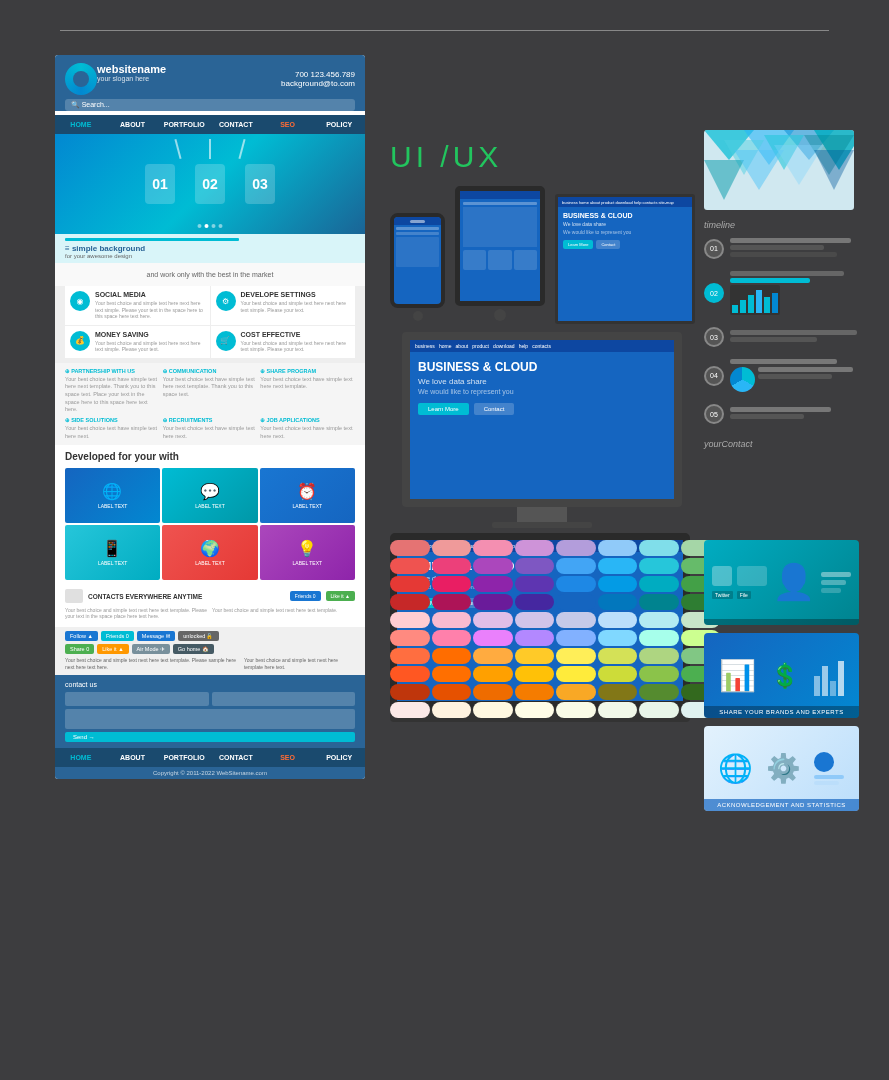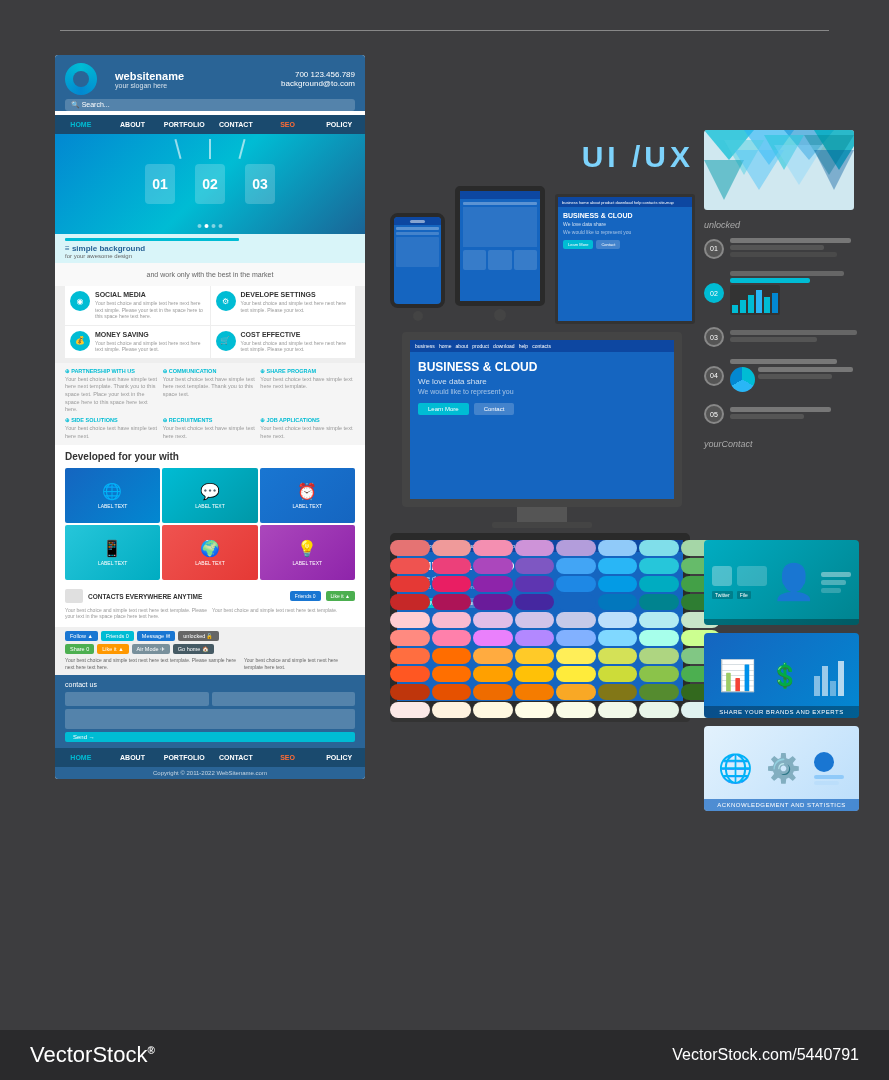--- a/index.html
+++ b/index.html
@@ -70,22 +70,21 @@
       position: relative;
     }
     .mockup-logo-row {
       display: flex;
       justify-content: space-between;
       align-items: center;
       margin-bottom: 4px;
     }
     .mockup-logo {
       display: flex;
-      align-items: center;
-      gap: 18px;
+      gap: 0;
     }
     .logo-circle {
       width: 32px;
       height: 32px;
       border-radius: 50%;
       background: conic-gradient(#00bcd4, #0288d1, #00bcd4);
       display: flex;
       align-items: center;
       justify-content: center;
     }
@@ -649,21 +648,21 @@
       <div class="nav-item">CONTACT</div>
       <div class="nav-item seo">SEO</div>
       <div class="nav-item">POLICY</div>
     </div>
 
     <div class="mockup-copyright">Copyright © 2011-2022 WebSitename.com</div>
   </div>
 
   <div style="position:absolute;top:140px;left:390px;right:195px;">
 
-    <div style="font-size:30px;font-weight:700;color:#7dd3fc;letter-spacing:4px;margin-bottom:10px;text-align:right;">UI /UX</div>
+    <div style="font-size:30px;font-weight:400;color:#22c55e;letter-spacing:4px;margin-bottom:10px;">UI /UX</div>
 
     <div style="display:flex;gap:10px;align-items:flex-end;margin-bottom:8px;height:140px;position:relative;">
 
       <div style="width:55px;flex-shrink:0;align-self:flex-end;">
         <div style="width:55px;height:95px;background:#1565c0;border:4px solid #2a2a2a;border-radius:8px;overflow:hidden;">
           <div style="height:8px;background:#0d47a1;display:flex;align-items:center;justify-content:center;">
             <div style="width:15px;height:3px;background:rgba(255,255,255,0.5);border-radius:2px;"></div>
           </div>
           <div style="padding:2px;">
             <div style="height:3px;background:rgba(255,255,255,0.3);margin-bottom:2px;border-radius:1px;"></div>
@@ -863,21 +862,21 @@
         <polygon points="60,5 100,5 80,40" fill="#26c6da" opacity="0.6"></polygon>
         <polygon points="100,5 150,5 125,45" fill="#00838f" opacity="0.4"></polygon>
         <polygon points="0,30 40,30 20,70" fill="#0097a7" opacity="0.5"></polygon>
         <polygon points="30,20 80,20 55,60" fill="#4fc3f7" opacity="0.5"></polygon>
         <polygon points="70,15 120,15 95,55" fill="#81d4fa" opacity="0.4"></polygon>
         <polygon points="110,20 150,20 130,60" fill="#01579b" opacity="0.4"></polygon>
       </svg>
     </div>
 
     <div class="timeline-section">
-      <div class="timeline-label">unlocked</div>
+      <div class="timeline-label">timeline</div>
 
       <div class="timeline-item">
         <div class="timeline-num">01</div>
         <div class="timeline-bars">
           <div class="tbar" style="width:90%;background:#777;"></div>
           <div class="tbar" style="width:70%;"></div>
           <div class="tbar" style="width:80%;background:#4a4a4a;"></div>
         </div>
       </div>
       <div class="timeline-item">
@@ -978,19 +977,13 @@
         <div>
           <div style="width:20px;height:20px;border-radius:50%;background:#1976d2;margin-bottom:3px;"></div>
           <div style="width:30px;height:4px;background:#90caf9;margin-bottom:2px;border-radius:2px;"></div>
           <div style="width:25px;height:4px;background:#bbdefb;border-radius:2px;"></div>
         </div>
       </div>
       <div style="position:absolute;bottom:0;left:0;right:0;background:rgba(21,101,192,0.7);font-size:6px;color:#fff;padding:3px 6px;text-align:center;letter-spacing:0.5px;">ACKNOWLEDGEMENT AND STATISTICS</div>
     </div>
   </div>
 
-  <div class="footer">
-    <div class="footer-logo">
-      <span>Vector</span><span>Stock</span><sup>®</sup>
-    </div>
-    <div class="footer-url">VectorStock.com/5440791</div>
-  </div>
 </div>
 
 </body></html>

